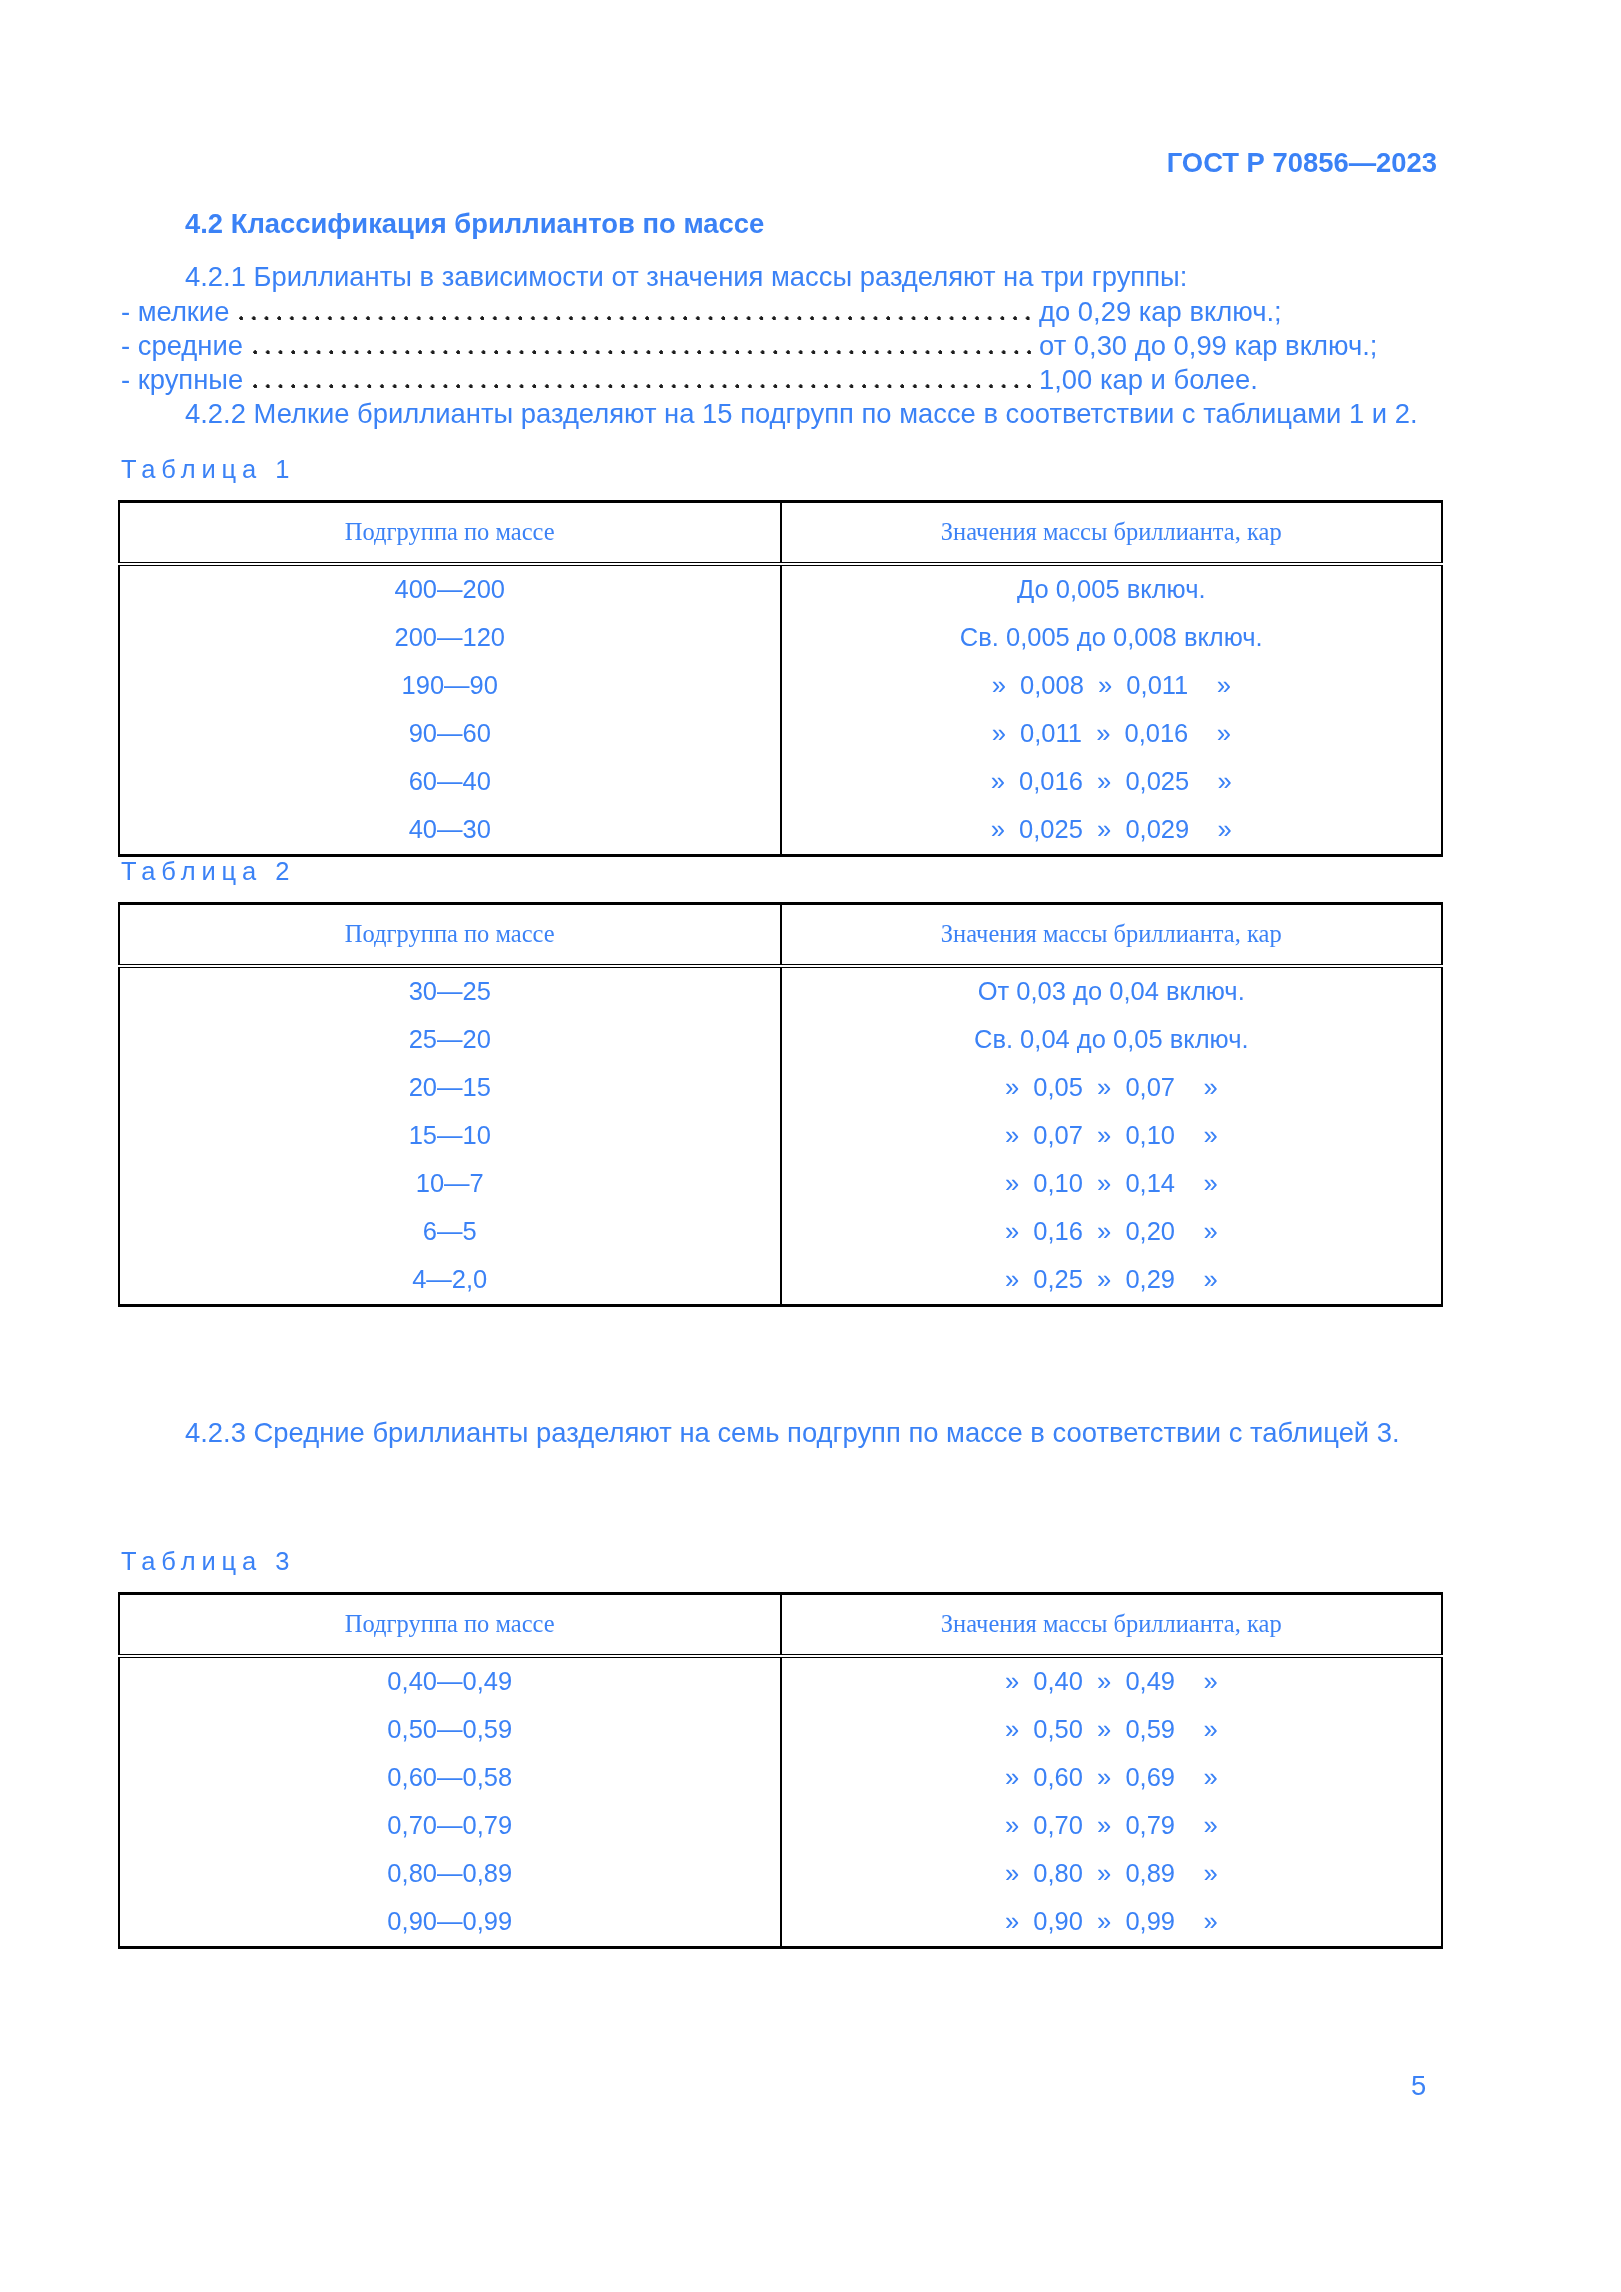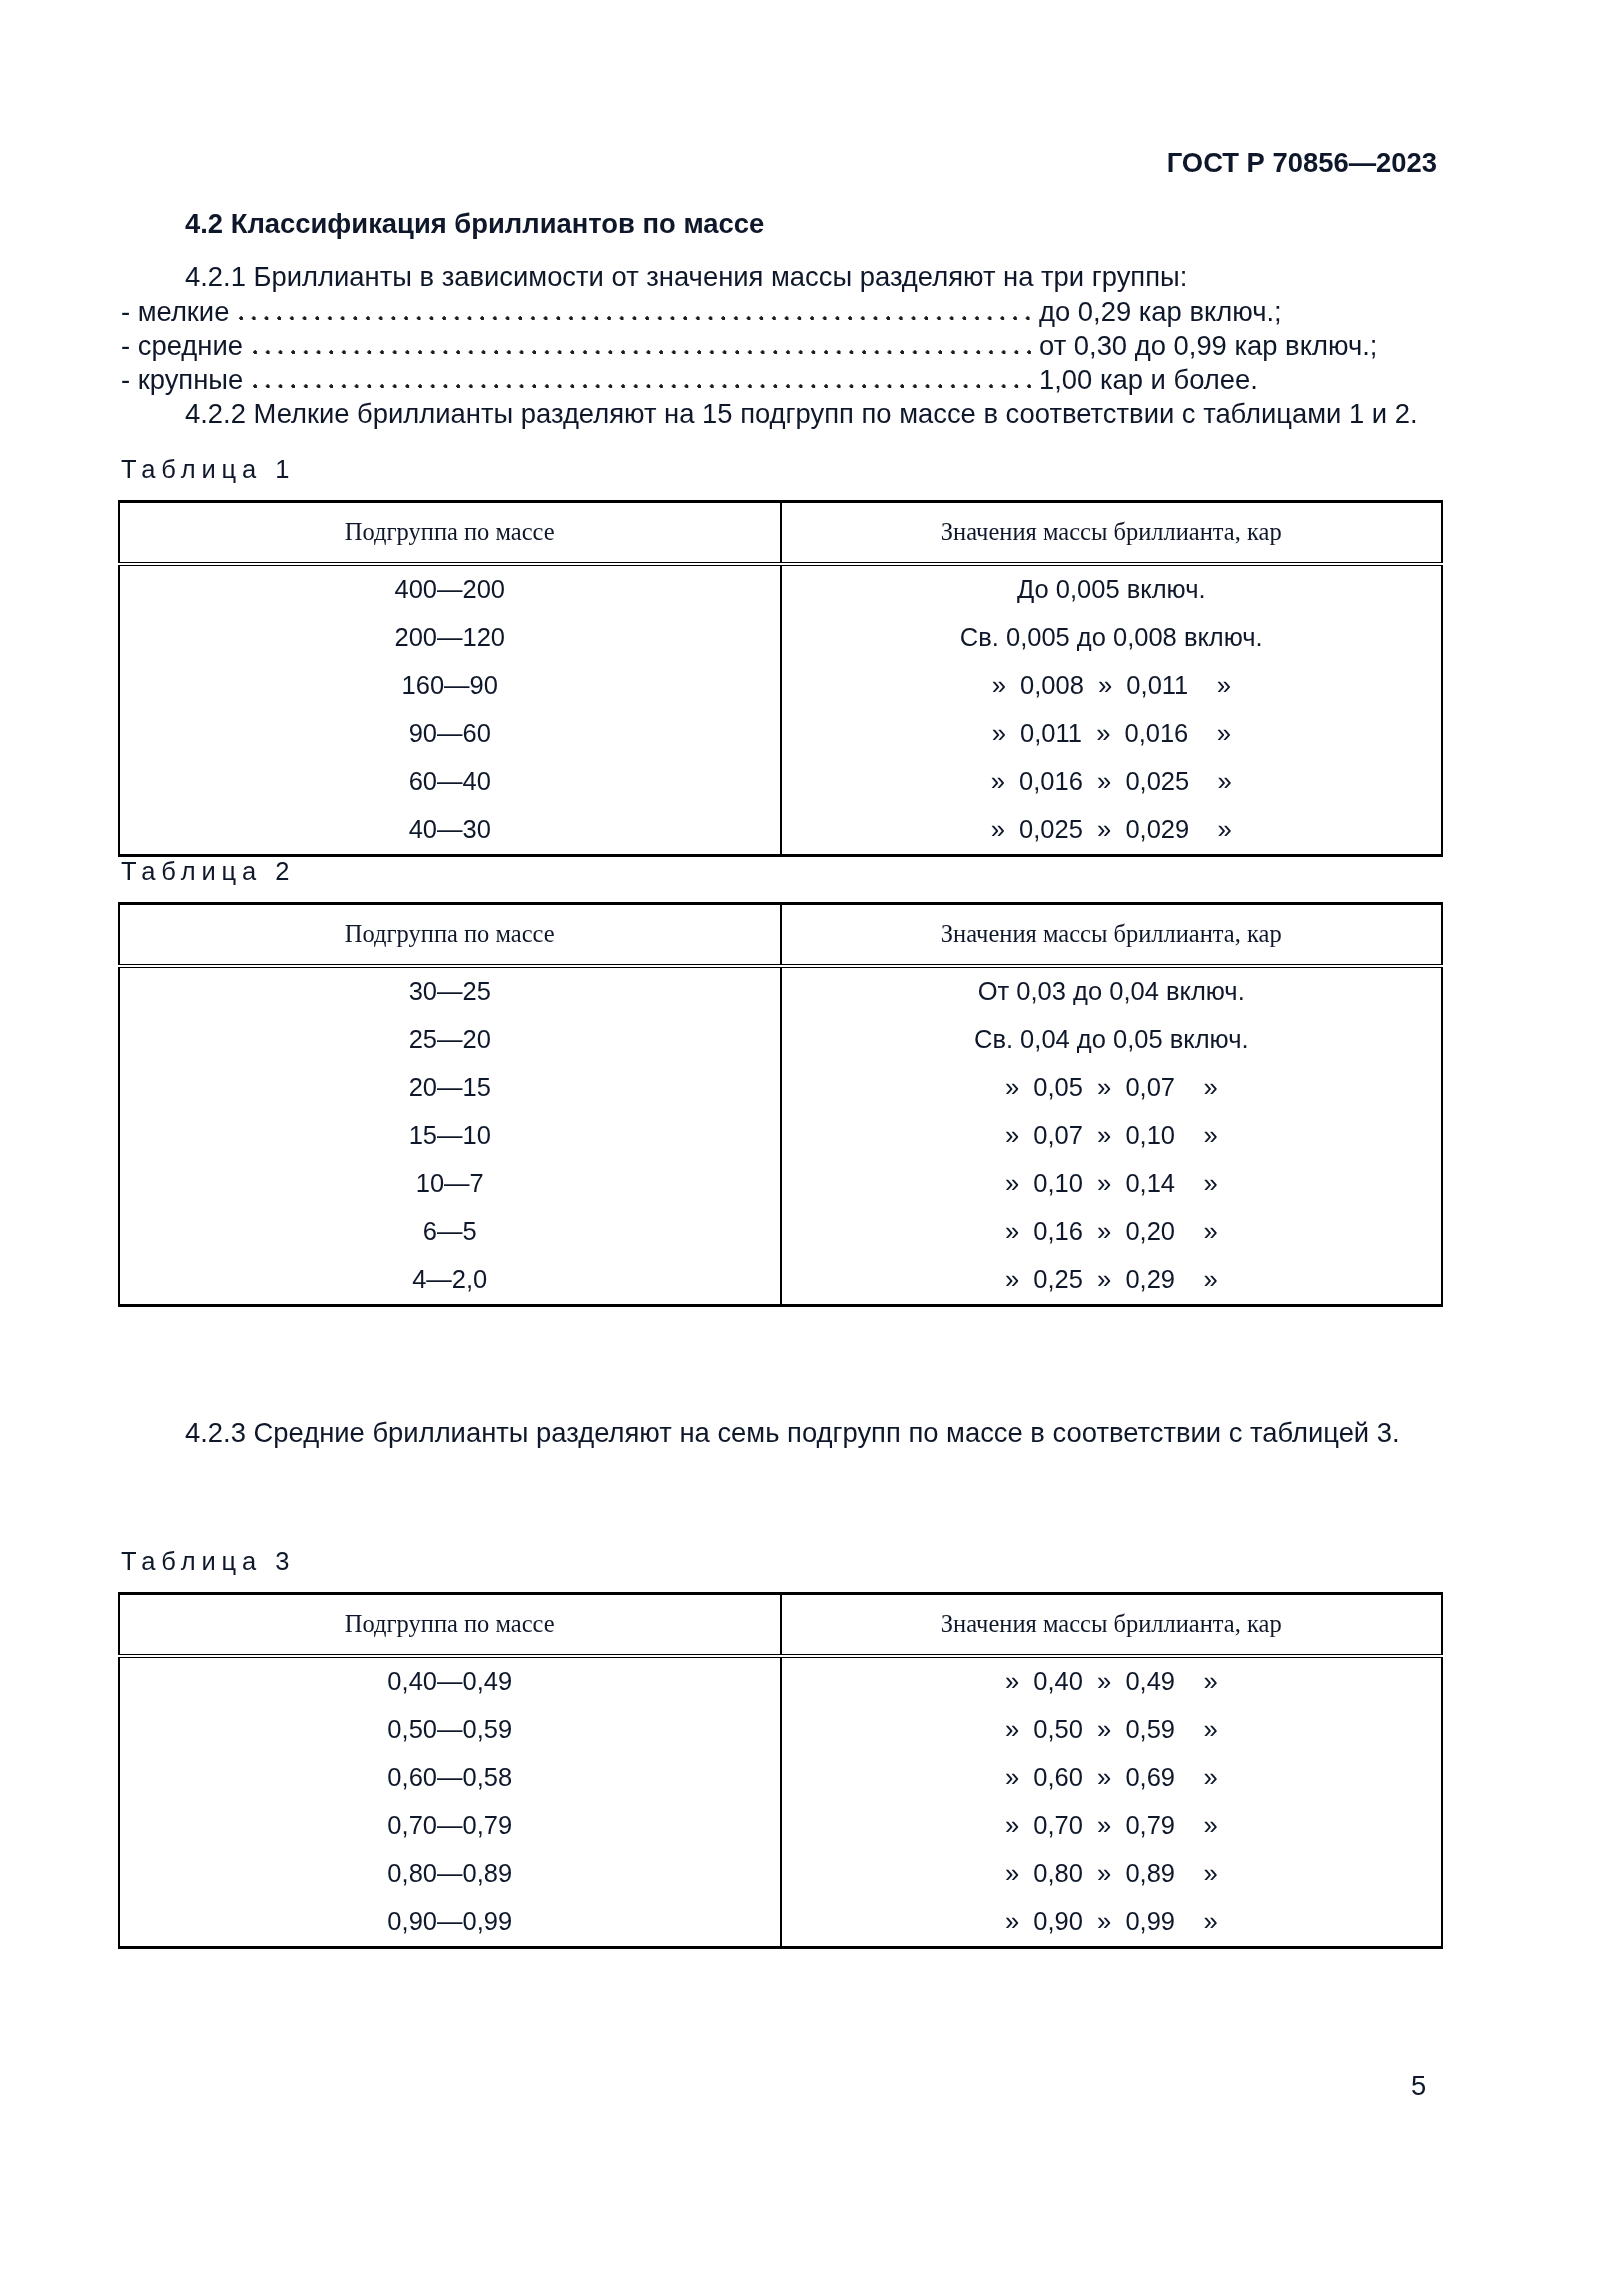--- a/index.html
+++ b/index.html
@@ -2,21 +2,21 @@
 <html lang="ru"><head>
 <meta charset="utf-8">
 <style>
   html,body { margin:0; padding:0; background:#e8e8e8; }
   .page {
     position:relative;
     width:1621px; height:2293px;
     margin:0 auto;
     background:#ffffff;
     font-family:"Liberation Sans", sans-serif;
-    color:#0f172a;
+    color:#3b82f6;
     overflow:hidden;
   }
   .doc-code {
     position:absolute; top:147px; right:184px;
     font-size:27.4px; font-weight:bold; white-space:nowrap;
   }
   .section-heading {
     position:absolute; top:208px; left:185px;
     font-size:27.4px; font-weight:bold; white-space:nowrap;
   }
@@ -110,21 +110,21 @@
       <tbody>
           <tr>
             <td>400—200</td>
             <td>До 0,005 включ.</td>
           </tr>
           <tr>
             <td>200—120</td>
             <td>Св. 0,005 до 0,008 включ.</td>
           </tr>
           <tr>
-            <td>160—90</td>
+            <td>190—90</td>
             <td>»  0,008  »  0,011    »</td>
           </tr>
           <tr>
             <td>90—60</td>
             <td>»  0,011  »  0,016    »</td>
           </tr>
           <tr>
             <td>60—40</td>
             <td>»  0,016  »  0,025    »</td>
           </tr>

